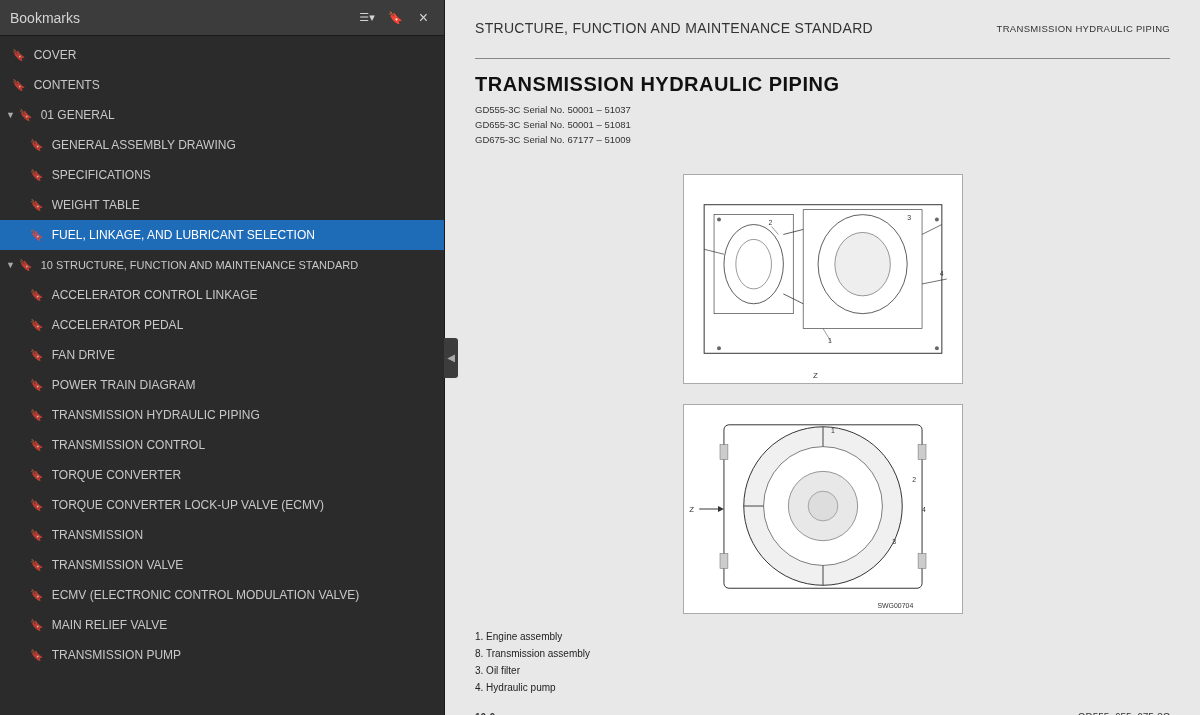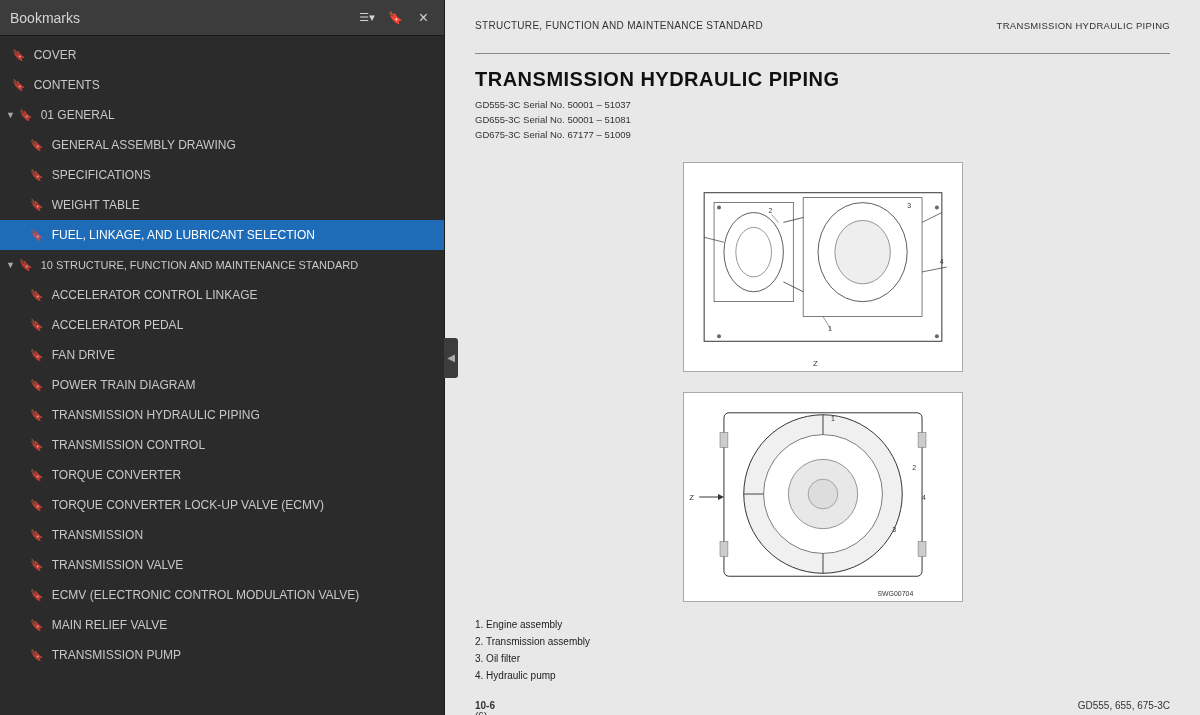--- a/index.html
+++ b/index.html
@@ -167,21 +167,21 @@
 
     .page-header-bar {
       display: flex;
       justify-content: space-between;
       align-items: center;
       margin-bottom: 18px;
       padding-bottom: 4px;
     }
 
     .page-header-left {
-      font-size: 10px;
+      font-size: 14px;
       color: #333;
       letter-spacing: 0.3px;
     }
 
     .page-header-right {
       font-size: 9.5px;
       color: #333;
       letter-spacing: 0.3px;
     }
 
@@ -196,21 +196,21 @@
       font-weight: bold;
       color: #111;
       margin-bottom: 6px;
       letter-spacing: 0.5px;
     }
 
     .doc-subtitle {
       font-size: 9.5px;
       color: #333;
       line-height: 1.6;
-      margin-bottom: 19px;
+      margin-bottom: 26px;
     }
 
     .diagrams-container {
       display: flex;
       flex-direction: column;
       gap: 20px;
       align-items: center;
     }
 
     .diagram-box {
@@ -482,21 +482,21 @@
 
           <text x="195" y="205" font-size="7" fill="#333" font-family="Arial">SWG00704</text>
         </svg>
       </div>
     </div>
 
   </div>
 
   <div class="legend">
     <div>1.  Engine assembly</div>
-    <div>2.  Transmission assembly</div>
+    <div>8.  Transmission assembly</div>
     <div>3.  Oil filter</div>
     <div>4.  Hydraulic pump</div>
   </div>
 
   <div class="page-footer">
     <div>
       <div class="page-number">10-6</div>
       <div>(6)</div>
     </div>
     <div class="doc-ref">GD555, 655, 675-3C</div>

